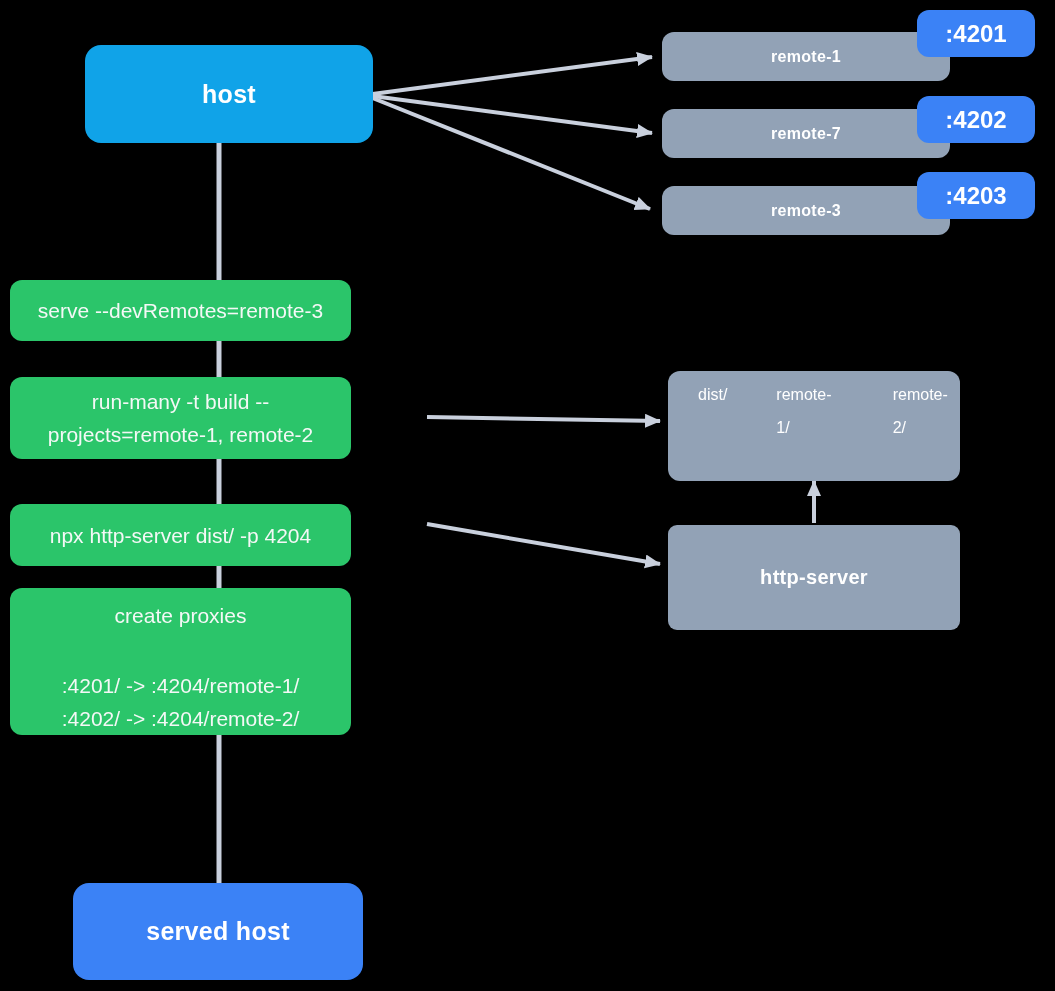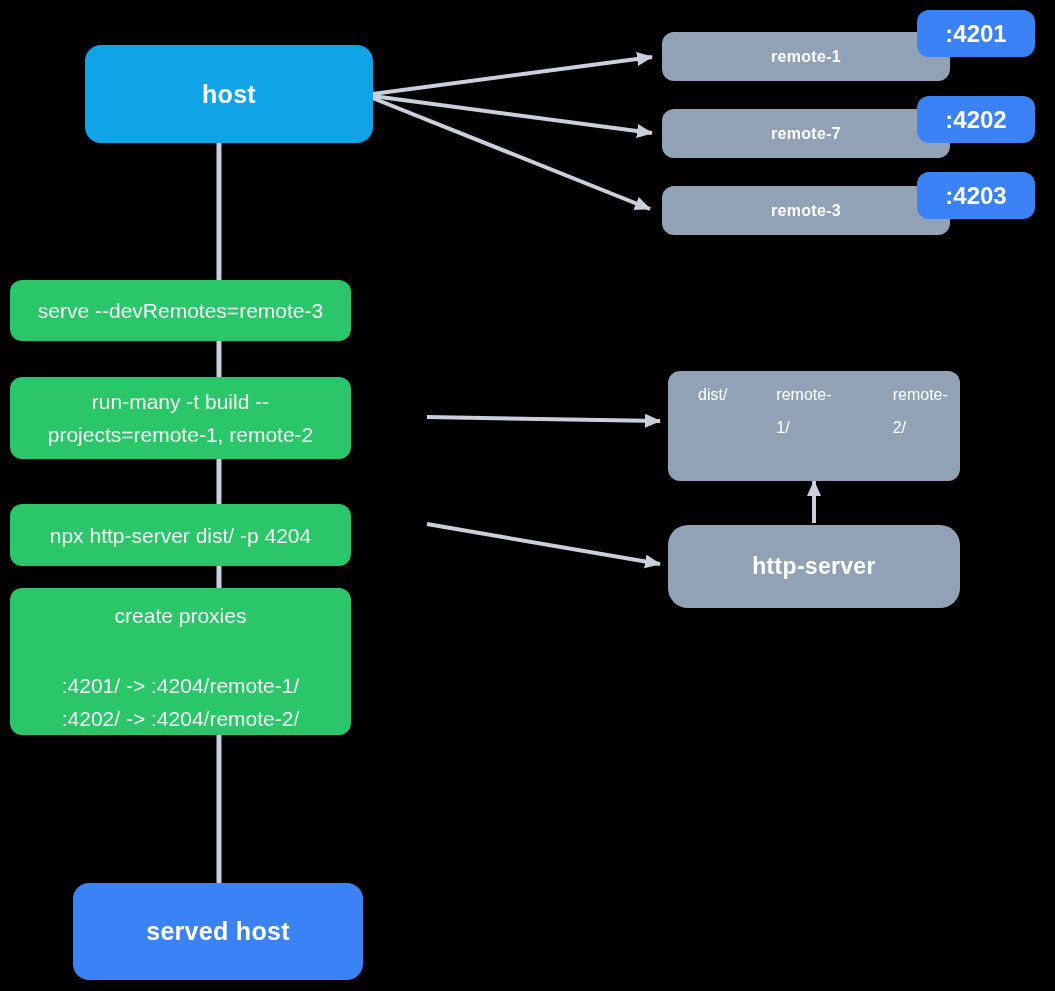--- a/index.html
+++ b/index.html
@@ -111,24 +111,24 @@
     justify-content: flex-start;
     text-align: left;
     font-size: 16px;
     line-height: 33px;
     padding: 7px 0 0 30px;
     margin-top: 8px;
   }
   .node-dist .dist-child { padding-left: 49px; }
 
   .node-http {
-    left: 668px; top: 525px; width: 292px; height: 83px;
+    left: 668px; top: 525px; width: 292px; height: 105px;
     background: var(--gray);
-    border-radius: 20px;
-    font-size: 23px; font-weight: bold; letter-spacing: .3px;
+    border-radius: 9px;
+    font-size: 20px; font-weight: bold; letter-spacing: .3px;
   }
 </style>
 </head>
 <body>
 
 <div class="canvas">
 
   <svg class="connector-layer" viewBox="0 0 1055 991" xmlns="http://www.w3.org/2000/svg">
     <defs>
       <marker id="arrow" markerUnits="userSpaceOnUse" markerWidth="18" markerHeight="16" refX="15" refY="7" orient="auto">

